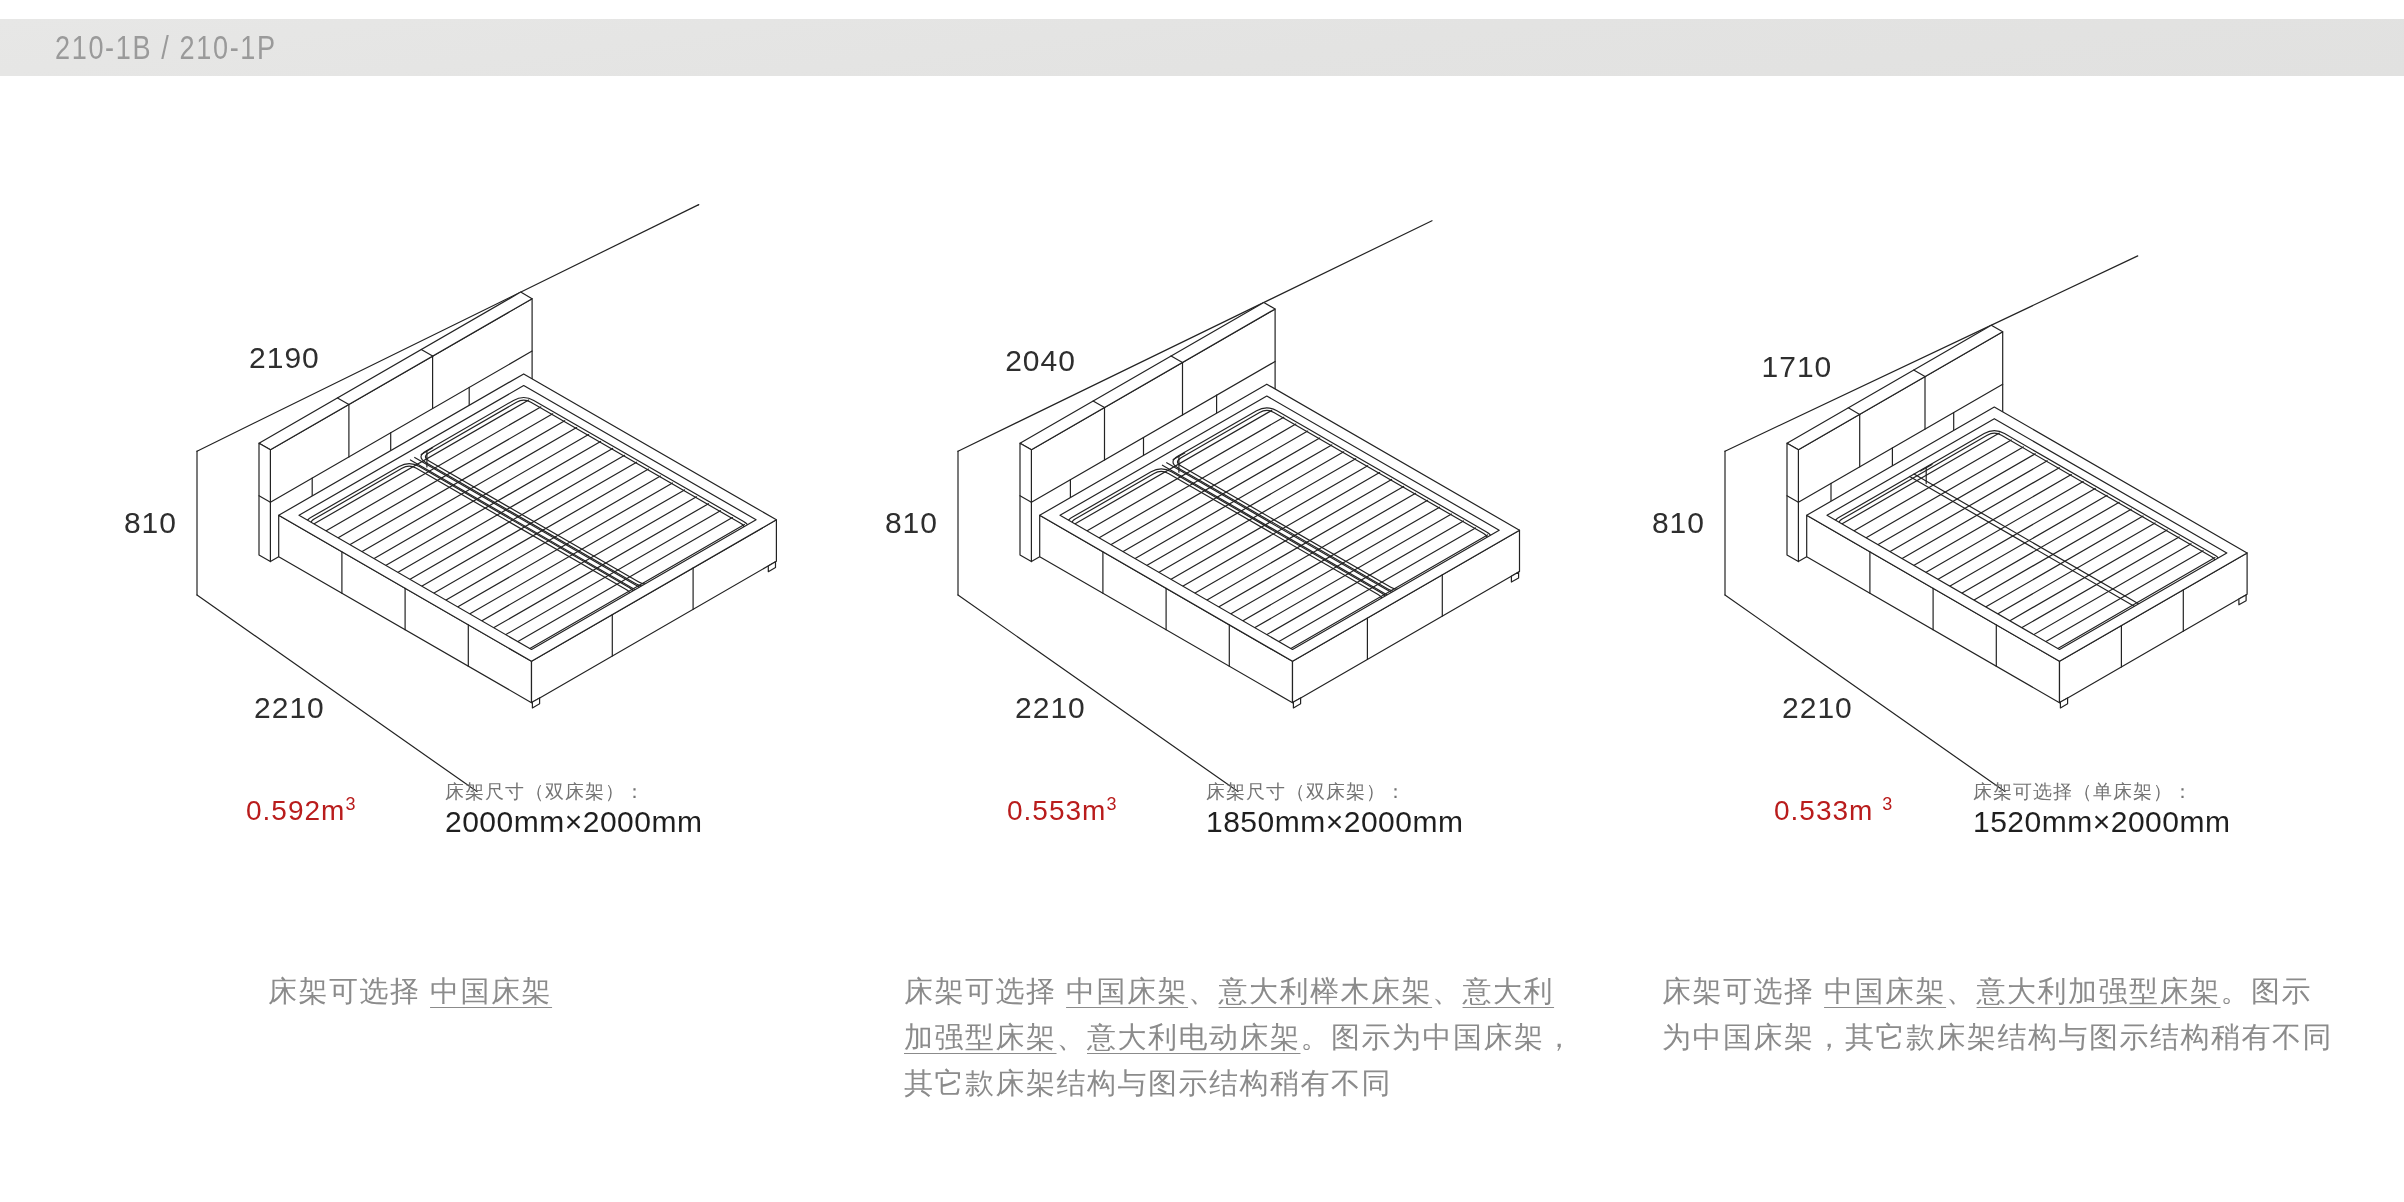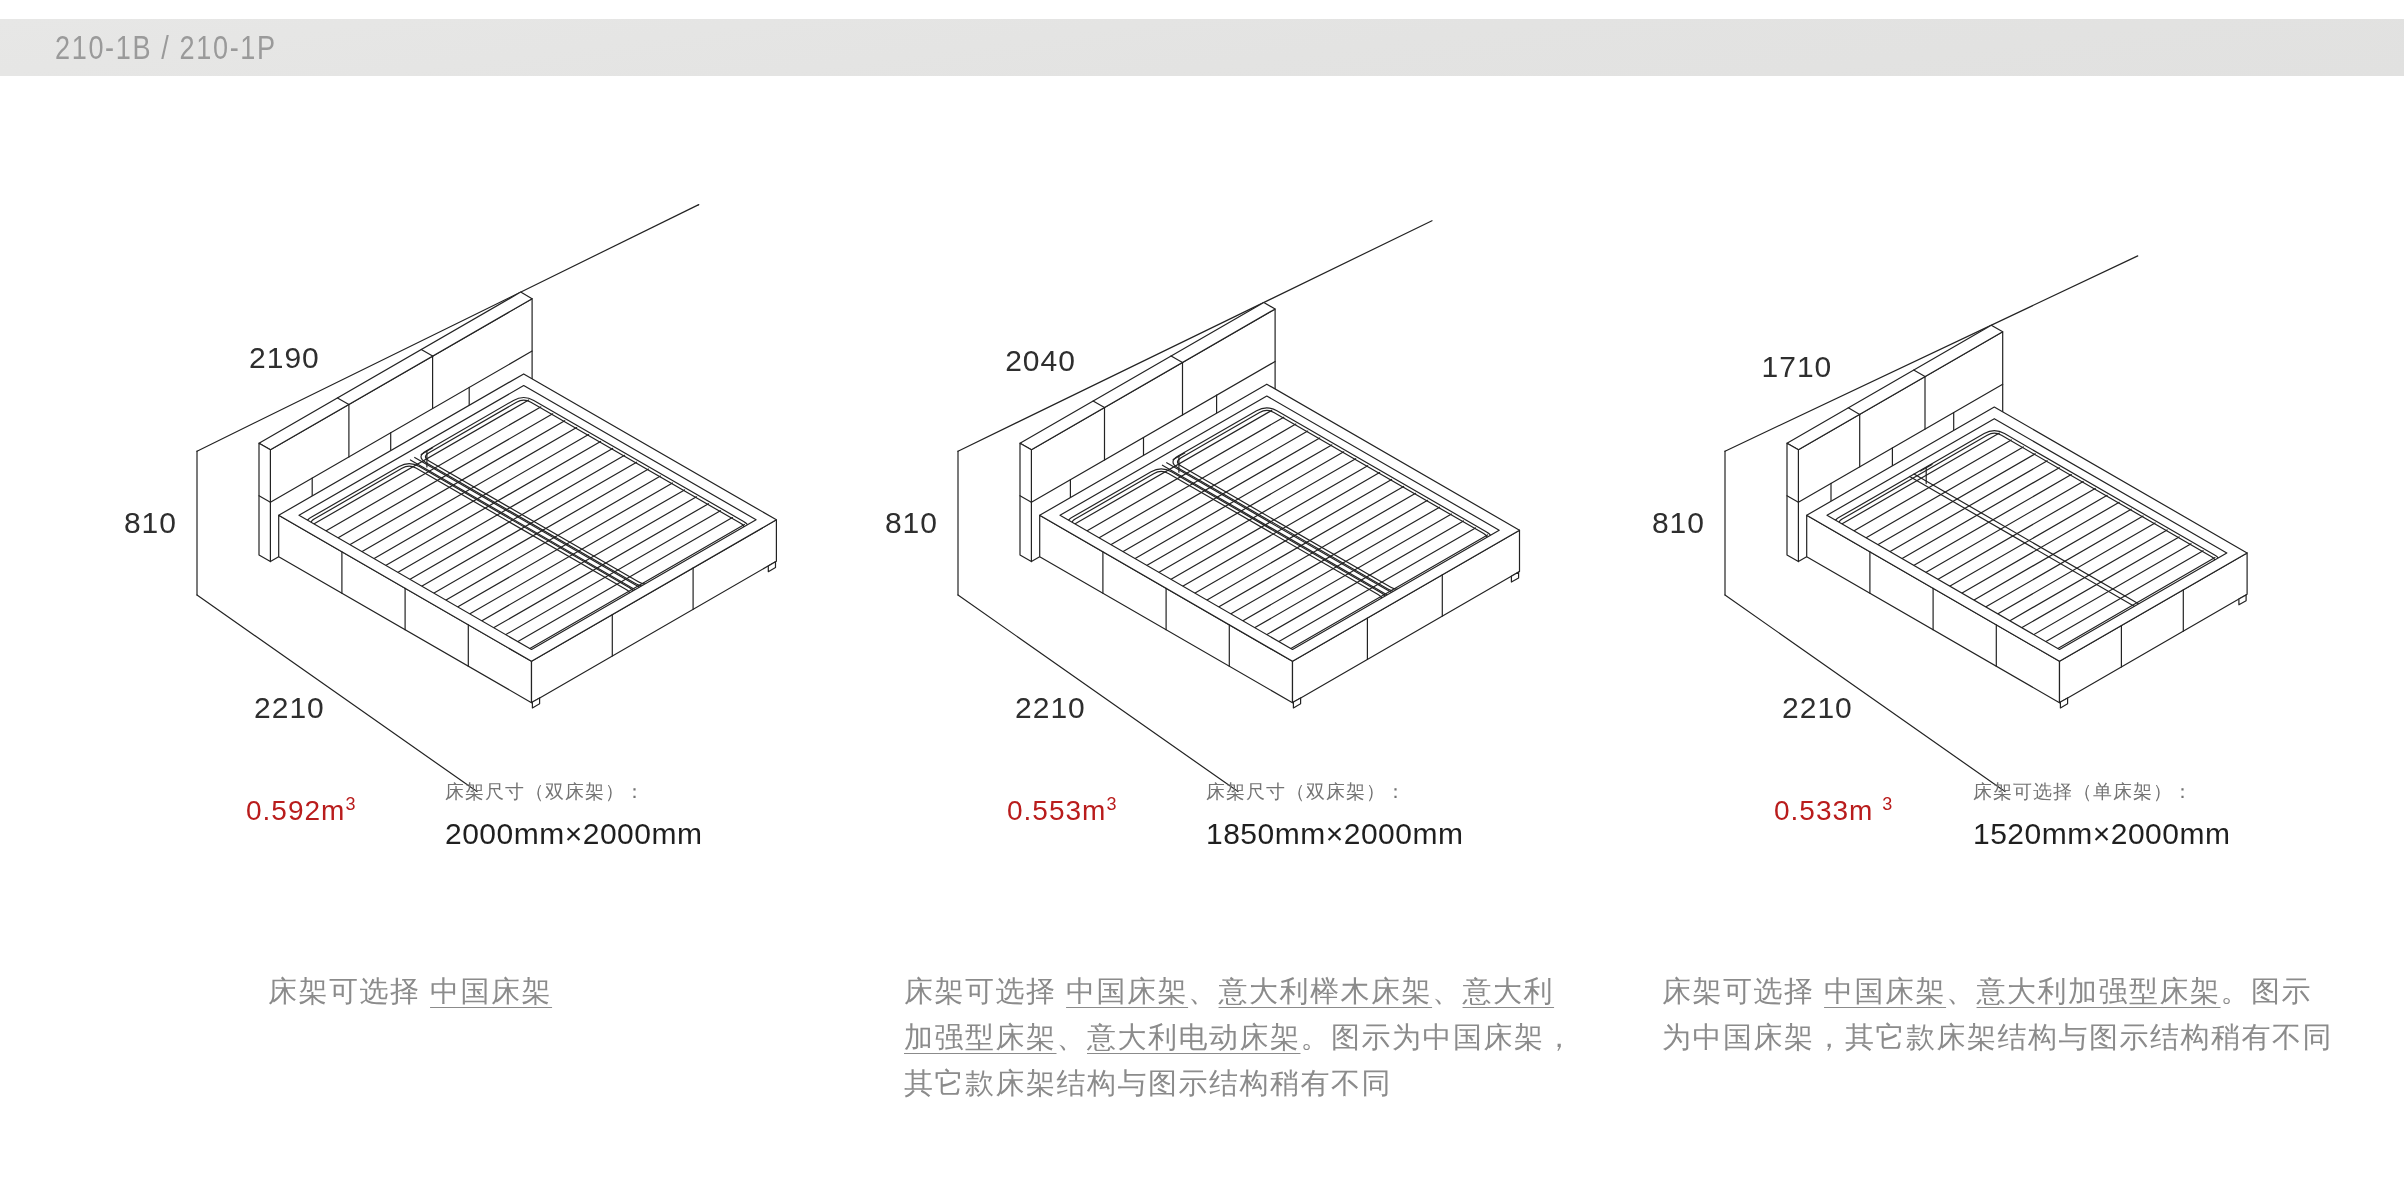--- a/index.html
+++ b/index.html
@@ -29,21 +29,21 @@
     font-family:"Liberation Sans", sans-serif; font-size:30px; fill:#2e2e2e;
     letter-spacing:1px; stroke:none;
   }
   .volume {
     position:absolute; top:794px; left:92px;
     font-size:28px; color:#b91c1c; letter-spacing:1px; white-space:nowrap;
   }
   .volume sup { font-size:18px; }
   .spec { position:absolute; top:779px; left:291px; white-space:nowrap; }
   .spec-title { font-size:19px; color:#737373; letter-spacing:1px; }
-  .spec-size  { font-size:30px; color:#1f1f1f; letter-spacing:.5px; margin-top:12px; }
+  .spec-size  { font-size:30px; color:#1f1f1f; letter-spacing:.5px; margin-top:0; }
   .note {
     position:absolute; top:968px; left:50px;
     font-size:29px; color:#8b8b8b; letter-spacing:1.5px;
     line-height:46px; white-space:nowrap;
   }
   .col1 .note { left:114px; }
   .col2 .note { left:-11px; }
   .col3 .note { left:-20px; }
   .note .u {
     text-decoration:underline;

